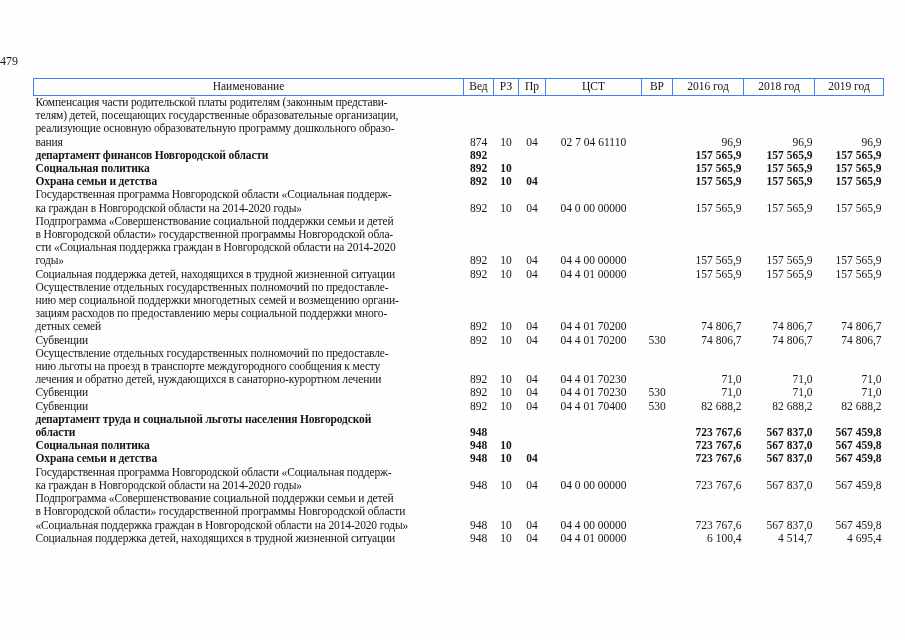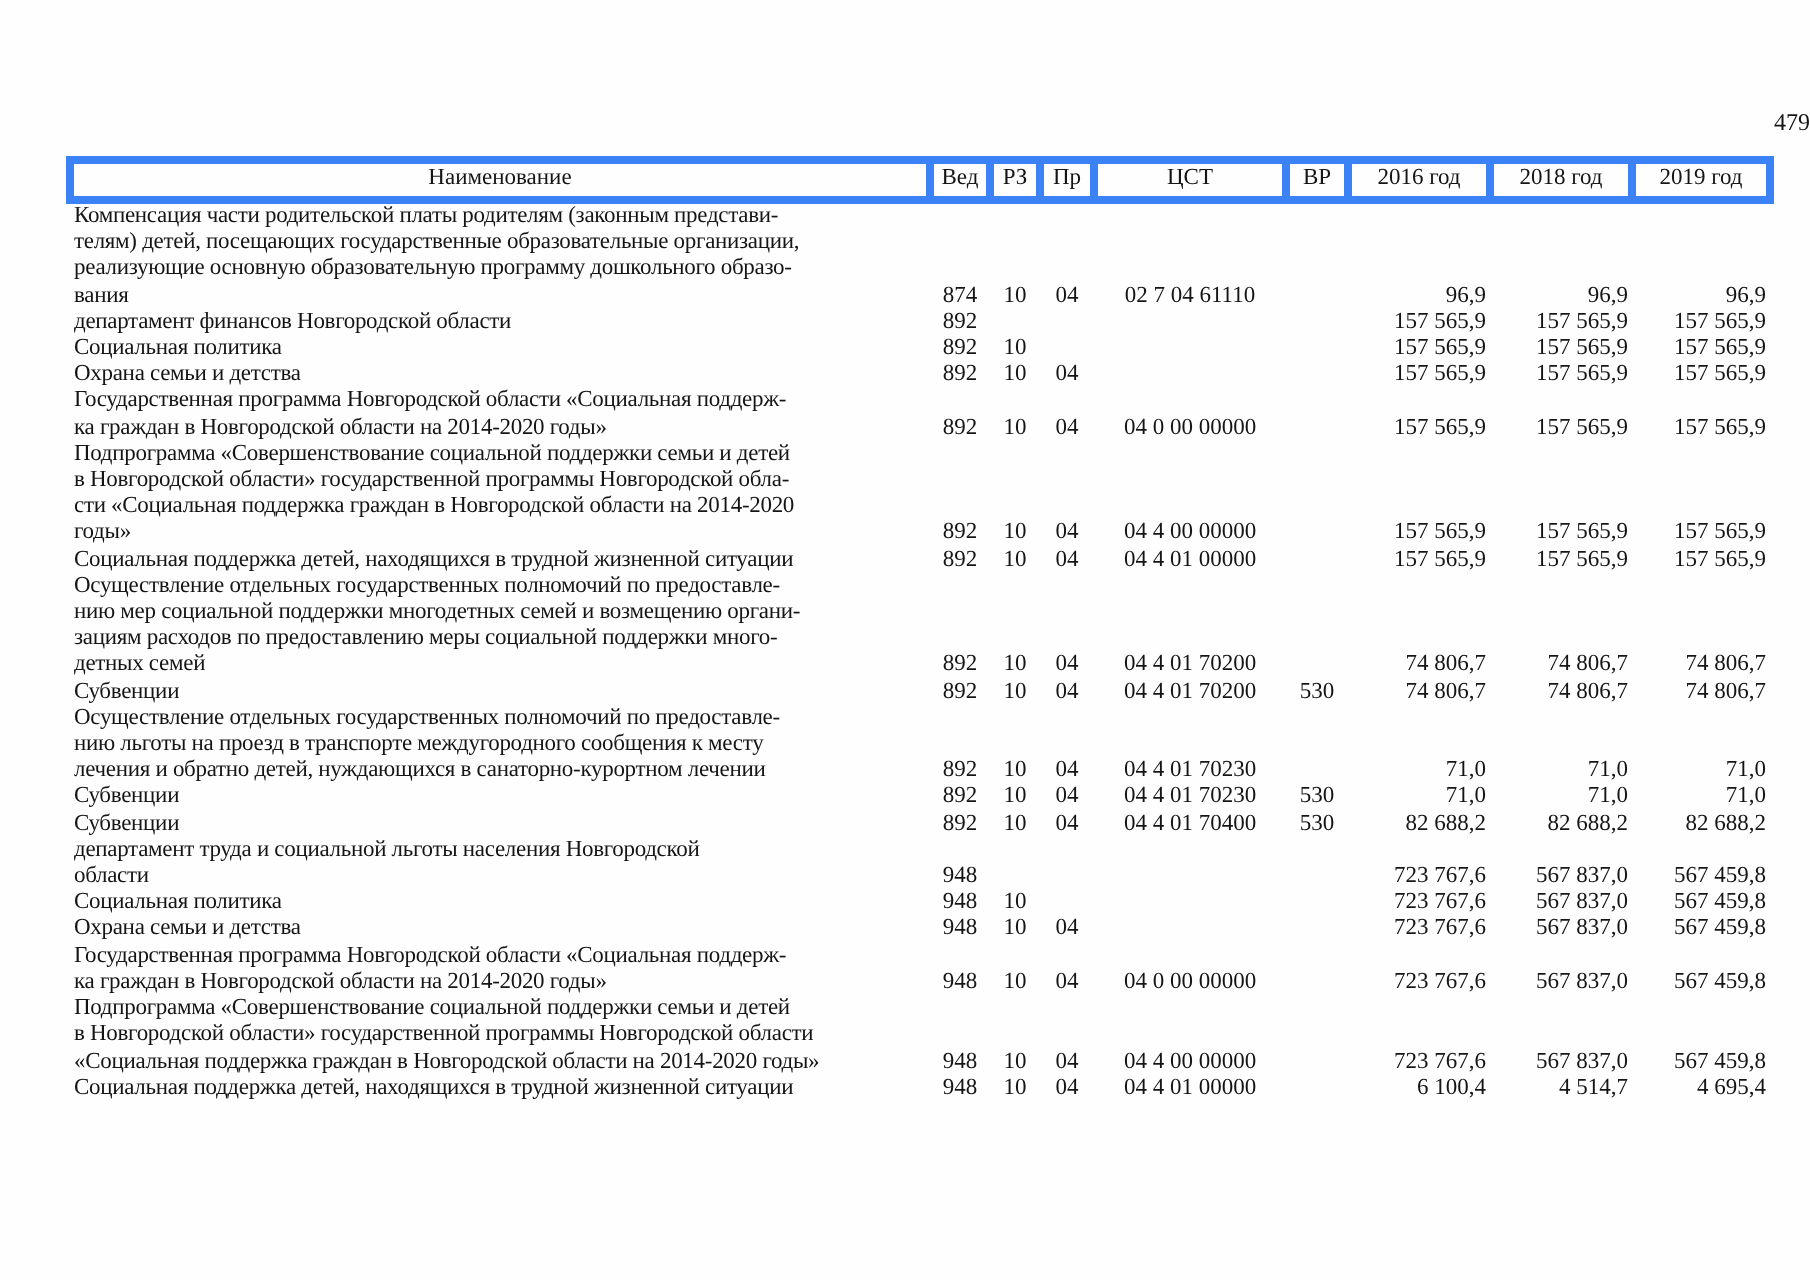--- a/index.html
+++ b/index.html
@@ -10,35 +10,34 @@
   }
   .page {
     position: relative;
     width: 905px; height: 640px;
     background: #fefefe;
     overflow: hidden;
   }
   .page-number {
     position: absolute;
     top: 54px; left: 0; right: 0;
-    text-align: right;
+    text-align: left;
     font-size: 12px;
-    margin-left: 44px;
   }
   table.budget {
     position: absolute;
     top: 78px; left: 33px;
     width: 850px;
     border-collapse: collapse;
     table-layout: fixed;
     font-size: 11.5px;
     line-height: 13.2px;
   }
   table.budget th {
-    border: 4px solid #3b82f6;
+    border: 1px solid #3b82f6;
     font-weight: normal;
     text-align: center;
     padding: 1px 2px;
     font-size: 11.5px;
     height: 14px;
   }
   table.budget td {
     vertical-align: bottom;
     padding: 0 2px;
   }
@@ -49,21 +48,21 @@
   }
   td.c-ved, td.c-rz, td.c-pr, td.c-vr, td.c-cst {
     text-align: center;
     white-space: nowrap;
   }
   td.c-y {
     text-align: right;
     padding-right: 12px;
     white-space: nowrap;
   }
-  tr.bold { font-weight: normal; }
+  tr.bold { font-weight: bold; }
 </style>
 </head>
 <body>
 
 <div class="page">
   <div class="page-number">479</div>
 
   <table class="budget">
     <colgroup>
       <col style="width:430px">

